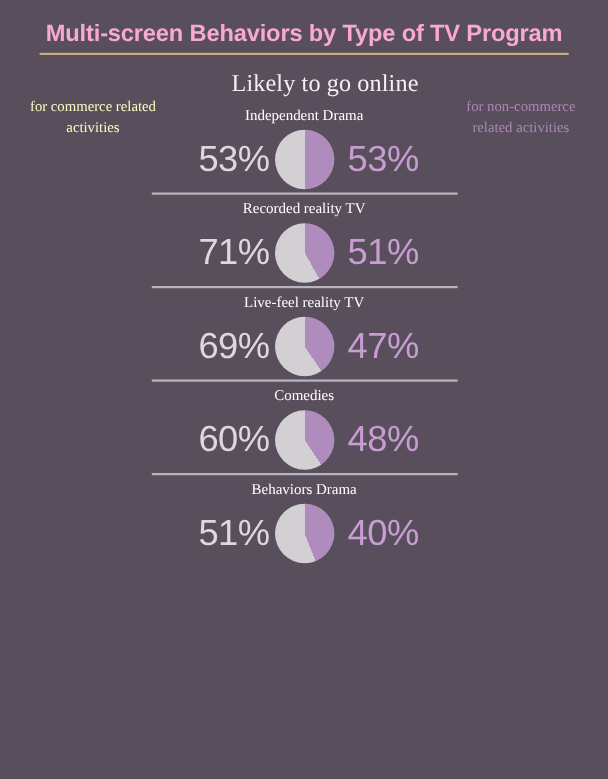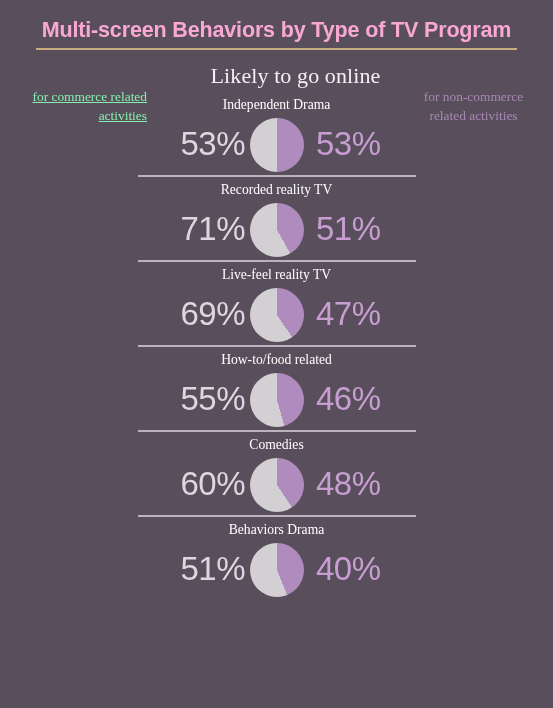--- a/index.html
+++ b/index.html
@@ -44,23 +44,22 @@
   .legend {
     position: absolute;
     font-family: "Liberation Serif", serif;
     font-size: 13.4px;
     line-height: 1.38;
   }
   .legend-left {
     left: 22px;
     top: 88px;
     width: 125px;
-    color: #86efac;
-    text-align: right;
-    text-decoration: underline;
+    color: #fef9c3;
+    text-align: center;
   }
   .legend-right {
     right: 12px;
     top: 88px;
     width: 135px;
     color: #a987b5;
     text-align: center;
   }
 
   
@@ -160,29 +159,20 @@
     <div class="row">
       <div class="row-label">Live-feel reality TV</div>
       <div class="row-body">
         <div class="pct pct-left">69%</div>
         <div class="pie" style="background: conic-gradient(rgb(176, 140, 190) 0deg, rgb(176, 140, 190) 145.86deg, rgb(210, 208, 210) 145.86deg, rgb(210, 208, 210) 360deg);"></div>
         <div class="pct pct-right">47%</div>
       </div>
       <div class="divider"></div>
     </div>
     <div class="row">
-      <div class="row-label">How-to/food related</div>
-      <div class="row-body">
-        <div class="pct pct-left">55%</div>
-        <div class="pie" style="background: conic-gradient(rgb(176, 140, 190) 0deg, rgb(176, 140, 190) 163.96deg, rgb(210, 208, 210) 163.96deg, rgb(210, 208, 210) 360deg);"></div>
-        <div class="pct pct-right">46%</div>
-      </div>
-      <div class="divider"></div>
-    </div>
-    <div class="row">
       <div class="row-label">Comedies</div>
       <div class="row-body">
         <div class="pct pct-left">60%</div>
         <div class="pie" style="background: conic-gradient(rgb(176, 140, 190) 0deg, rgb(176, 140, 190) 146.14deg, rgb(210, 208, 210) 146.14deg, rgb(210, 208, 210) 360deg);"></div>
         <div class="pct pct-right">48%</div>
       </div>
       <div class="divider"></div>
     </div>
     <div class="row">
       <div class="row-label">Behaviors Drama</div>

